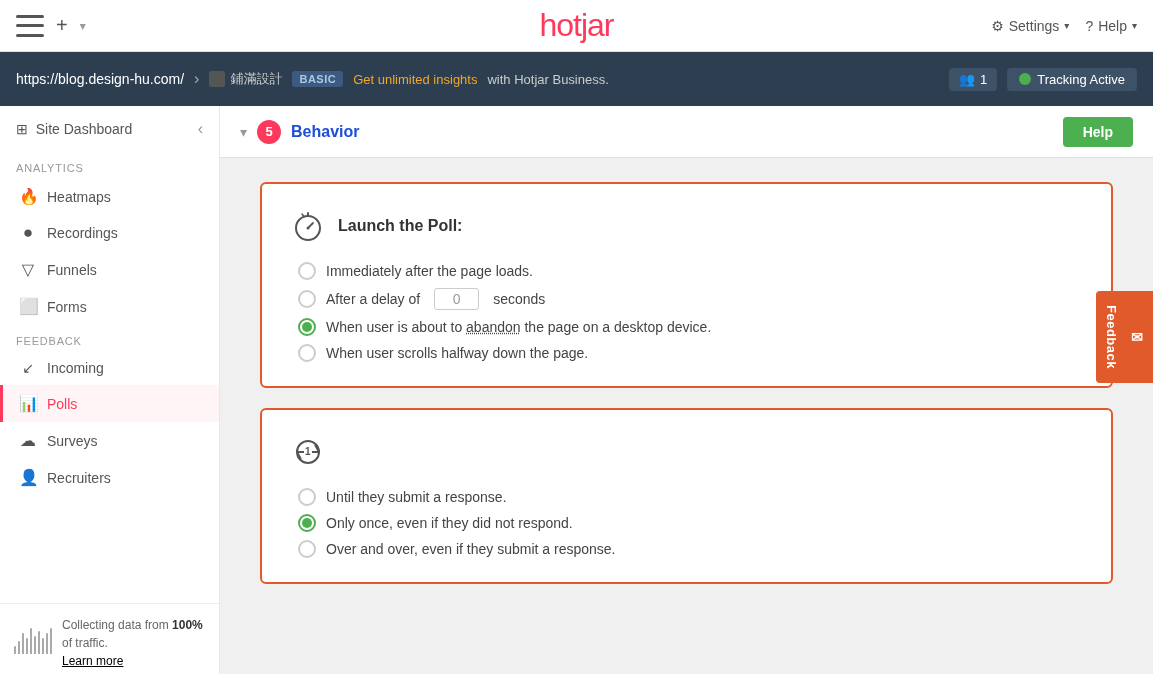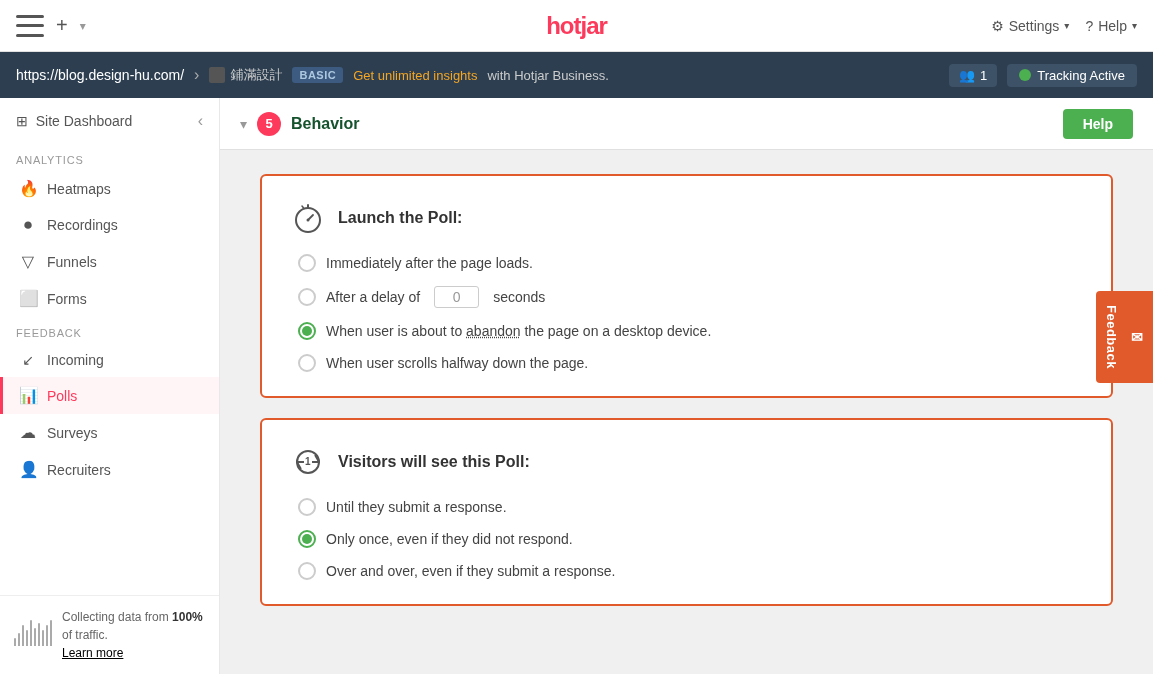--- a/index.html
+++ b/index.html
@@ -7,28 +7,28 @@
 
     
     .top-nav {
       display: flex; align-items: center; justify-content: space-between;
       background: #fff; border-bottom: 1px solid #e0e0e0;
       padding: 0 16px; height: 52px;
     }
     .top-nav-left { display: flex; align-items: center; gap: 12px; }
     .nav-icon { width: 28px; height: 22px; display: flex; flex-direction: column; justify-content: space-between; cursor: pointer; }
     .nav-icon span { display: block; height: 3px; background: #555; border-radius: 2px; }
-    .logo { font-size: 24px; font-weight: 700; color: #fd3a5c; letter-spacing: -1px; position: absolute; left: 50%; transform: translateX(-50%); }
+    .logo { font-size: 32px; font-weight: 400; color: #fd3a5c; letter-spacing: -1px; position: absolute; left: 50%; transform: translateX(-50%); }
     .top-nav-right { display: flex; align-items: center; gap: 16px; }
     .nav-btn { display: flex; align-items: center; gap: 5px; color: #555; cursor: pointer; font-size: 14px; }
 
     
     .url-bar {
       display: flex; align-items: center;
-      background: #2c3e50; padding: 0 16px; height: 46px; gap: 10px;
+      background: #2c3e50; padding: 0 16px; height: 54px; gap: 10px;
     }
     .url-text { color: #fff; font-size: 14px; font-weight: 500; }
     .url-arrow { color: #aaa; font-size: 16px; }
     .site-tag { display: flex; align-items: center; gap: 5px; color: #ccc; font-size: 13px; }
     .site-icon { width: 16px; height: 16px; background: #555; border-radius: 2px; }
     .badge { background: #3d5a80; color: #adc8e0; font-size: 11px; font-weight: 700; padding: 2px 7px; border-radius: 3px; letter-spacing: 0.5px; }
     .unlimited-link { color: #f5a623; font-size: 13px; cursor: pointer; }
     .url-bar-right { margin-left: auto; display: flex; align-items: center; gap: 10px; }
     .users-btn { display: flex; align-items: center; gap: 5px; background: #3d5266; color: #fff; padding: 4px 10px; border-radius: 4px; font-size: 13px; cursor: pointer; }
     .tracking-btn { display: flex; align-items: center; gap: 6px; background: #3d5266; color: #fff; padding: 4px 12px; border-radius: 4px; font-size: 13px; cursor: pointer; }
@@ -65,35 +65,35 @@
 
     
     .behavior-header {
       display: flex; align-items: center; justify-content: space-between;
       background: #fff; border-bottom: 1px solid #e0e0e0;
       padding: 0 20px; height: 52px;
     }
     .behavior-left { display: flex; align-items: center; gap: 10px; }
     .behavior-arrow { color: #999; cursor: pointer; font-size: 14px; }
     .behavior-num { width: 24px; height: 24px; background: #fd3a5c; color: #fff; border-radius: 50%; display: flex; align-items: center; justify-content: center; font-size: 13px; font-weight: 700; }
-    .behavior-title { font-size: 16px; font-weight: 600; color: #14532d; }
+    .behavior-title { font-size: 16px; font-weight: 600; color: #1d4ed8; }
     .next-btn { background: #4caf50; color: #fff; border: none; border-radius: 4px; padding: 7px 20px; font-size: 14px; font-weight: 600; cursor: pointer; }
 
     
     .content-area { flex: 1; overflow-y: auto; padding: 24px 40px; background: #f0f0f0; }
 
     
     .card {
       background: #fff; border: 2px solid #e05a2b; border-radius: 6px;
       padding: 24px 28px; margin-bottom: 20px;
     }
     .card-header { display: flex; align-items: center; gap: 12px; margin-bottom: 18px; }
     .card-icon { width: 36px; height: 36px; display: flex; align-items: center; justify-content: center; }
     .card-title { font-size: 16px; font-weight: 600; color: #333; }
-    .radio-group { display: flex; flex-direction: column; gap: 14px; padding-left: 8px; }
+    .radio-group { display: flex; flex-direction: column; gap: 8px; padding-left: 8px; }
     .radio-item { display: flex; align-items: center; gap: 10px; font-size: 14px; color: #444; cursor: pointer; }
     .radio-circle {
       width: 18px; height: 18px; border-radius: 50%; border: 2px solid #ccc;
       flex-shrink: 0; display: flex; align-items: center; justify-content: center;
     }
     .radio-circle.checked { border-color: #4caf50; background: #fff; }
     .radio-circle.checked::after { content: ''; width: 10px; height: 10px; background: #4caf50; border-radius: 50%; display: block; }
     .delay-input { border: 1px solid #ccc; border-radius: 3px; padding: 2px 6px; width: 45px; text-align: center; font-size: 14px; color: #999; margin: 0 4px; }
     .abandon-underline { text-decoration: underline; text-decoration-style: dotted; }
 
@@ -289,21 +289,20 @@
         <div class="card-header">
           <div class="card-icon">
             <svg width="36" height="36" viewBox="0 0 36 36" fill="none">
               <path d="M7 18 A11 11 0 0 1 29 18" stroke="#555" stroke-width="2" fill="none" stroke-linecap="round"></path>
               <path d="M29 18 A11 11 0 0 1 7 18" stroke="#555" stroke-width="2" fill="none" stroke-linecap="round"></path>
               <polyline points="25,11 29,18 22,18" fill="none" stroke="#555" stroke-width="1.8" stroke-linejoin="round"></polyline>
               <polyline points="11,25 7,18 14,18" fill="none" stroke="#555" stroke-width="1.8" stroke-linejoin="round"></polyline>
               <text x="15" y="21" font-size="10" fill="#555" font-weight="700">1</text>
             </svg>
           </div>
-          <span class="card-title">Visitors will see this Poll:</span>
         </div>
         <div class="radio-group">
 
           <label class="radio-item">
             <div class="radio-circle"></div>
             <span>Until they submit a response.</span>
           </label>
 
           <label class="radio-item">
             <div class="radio-circle checked"></div>

